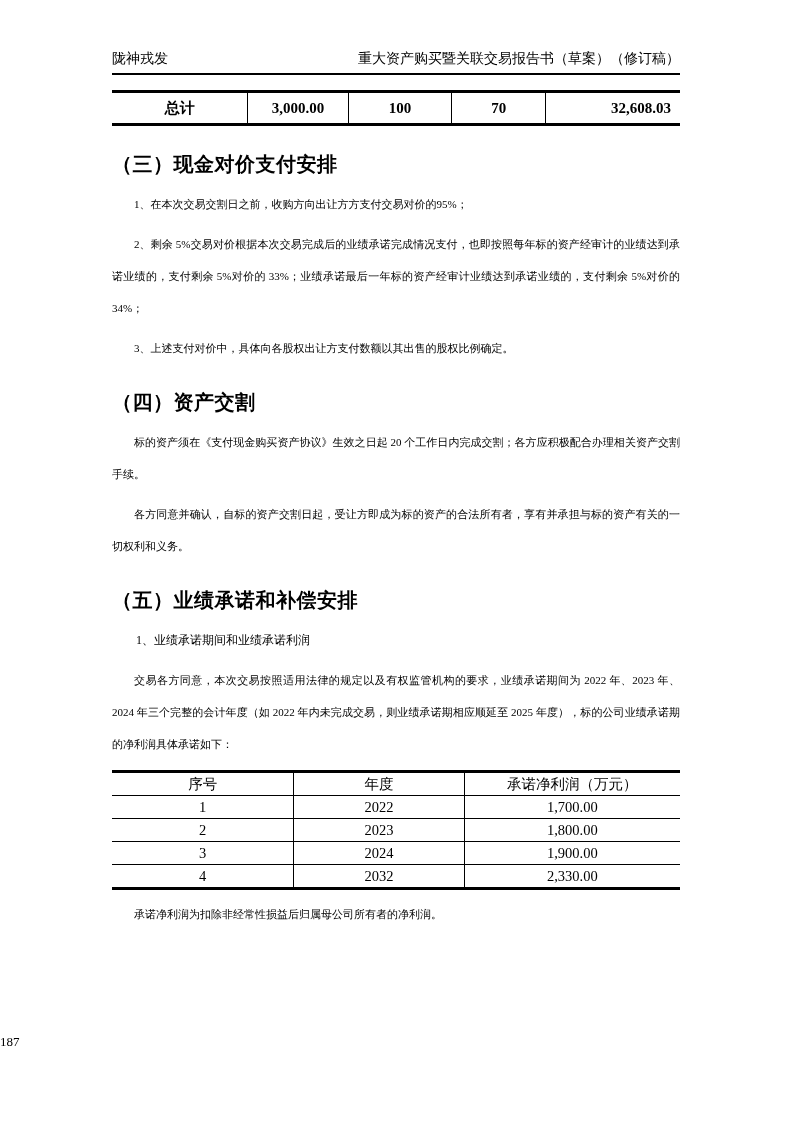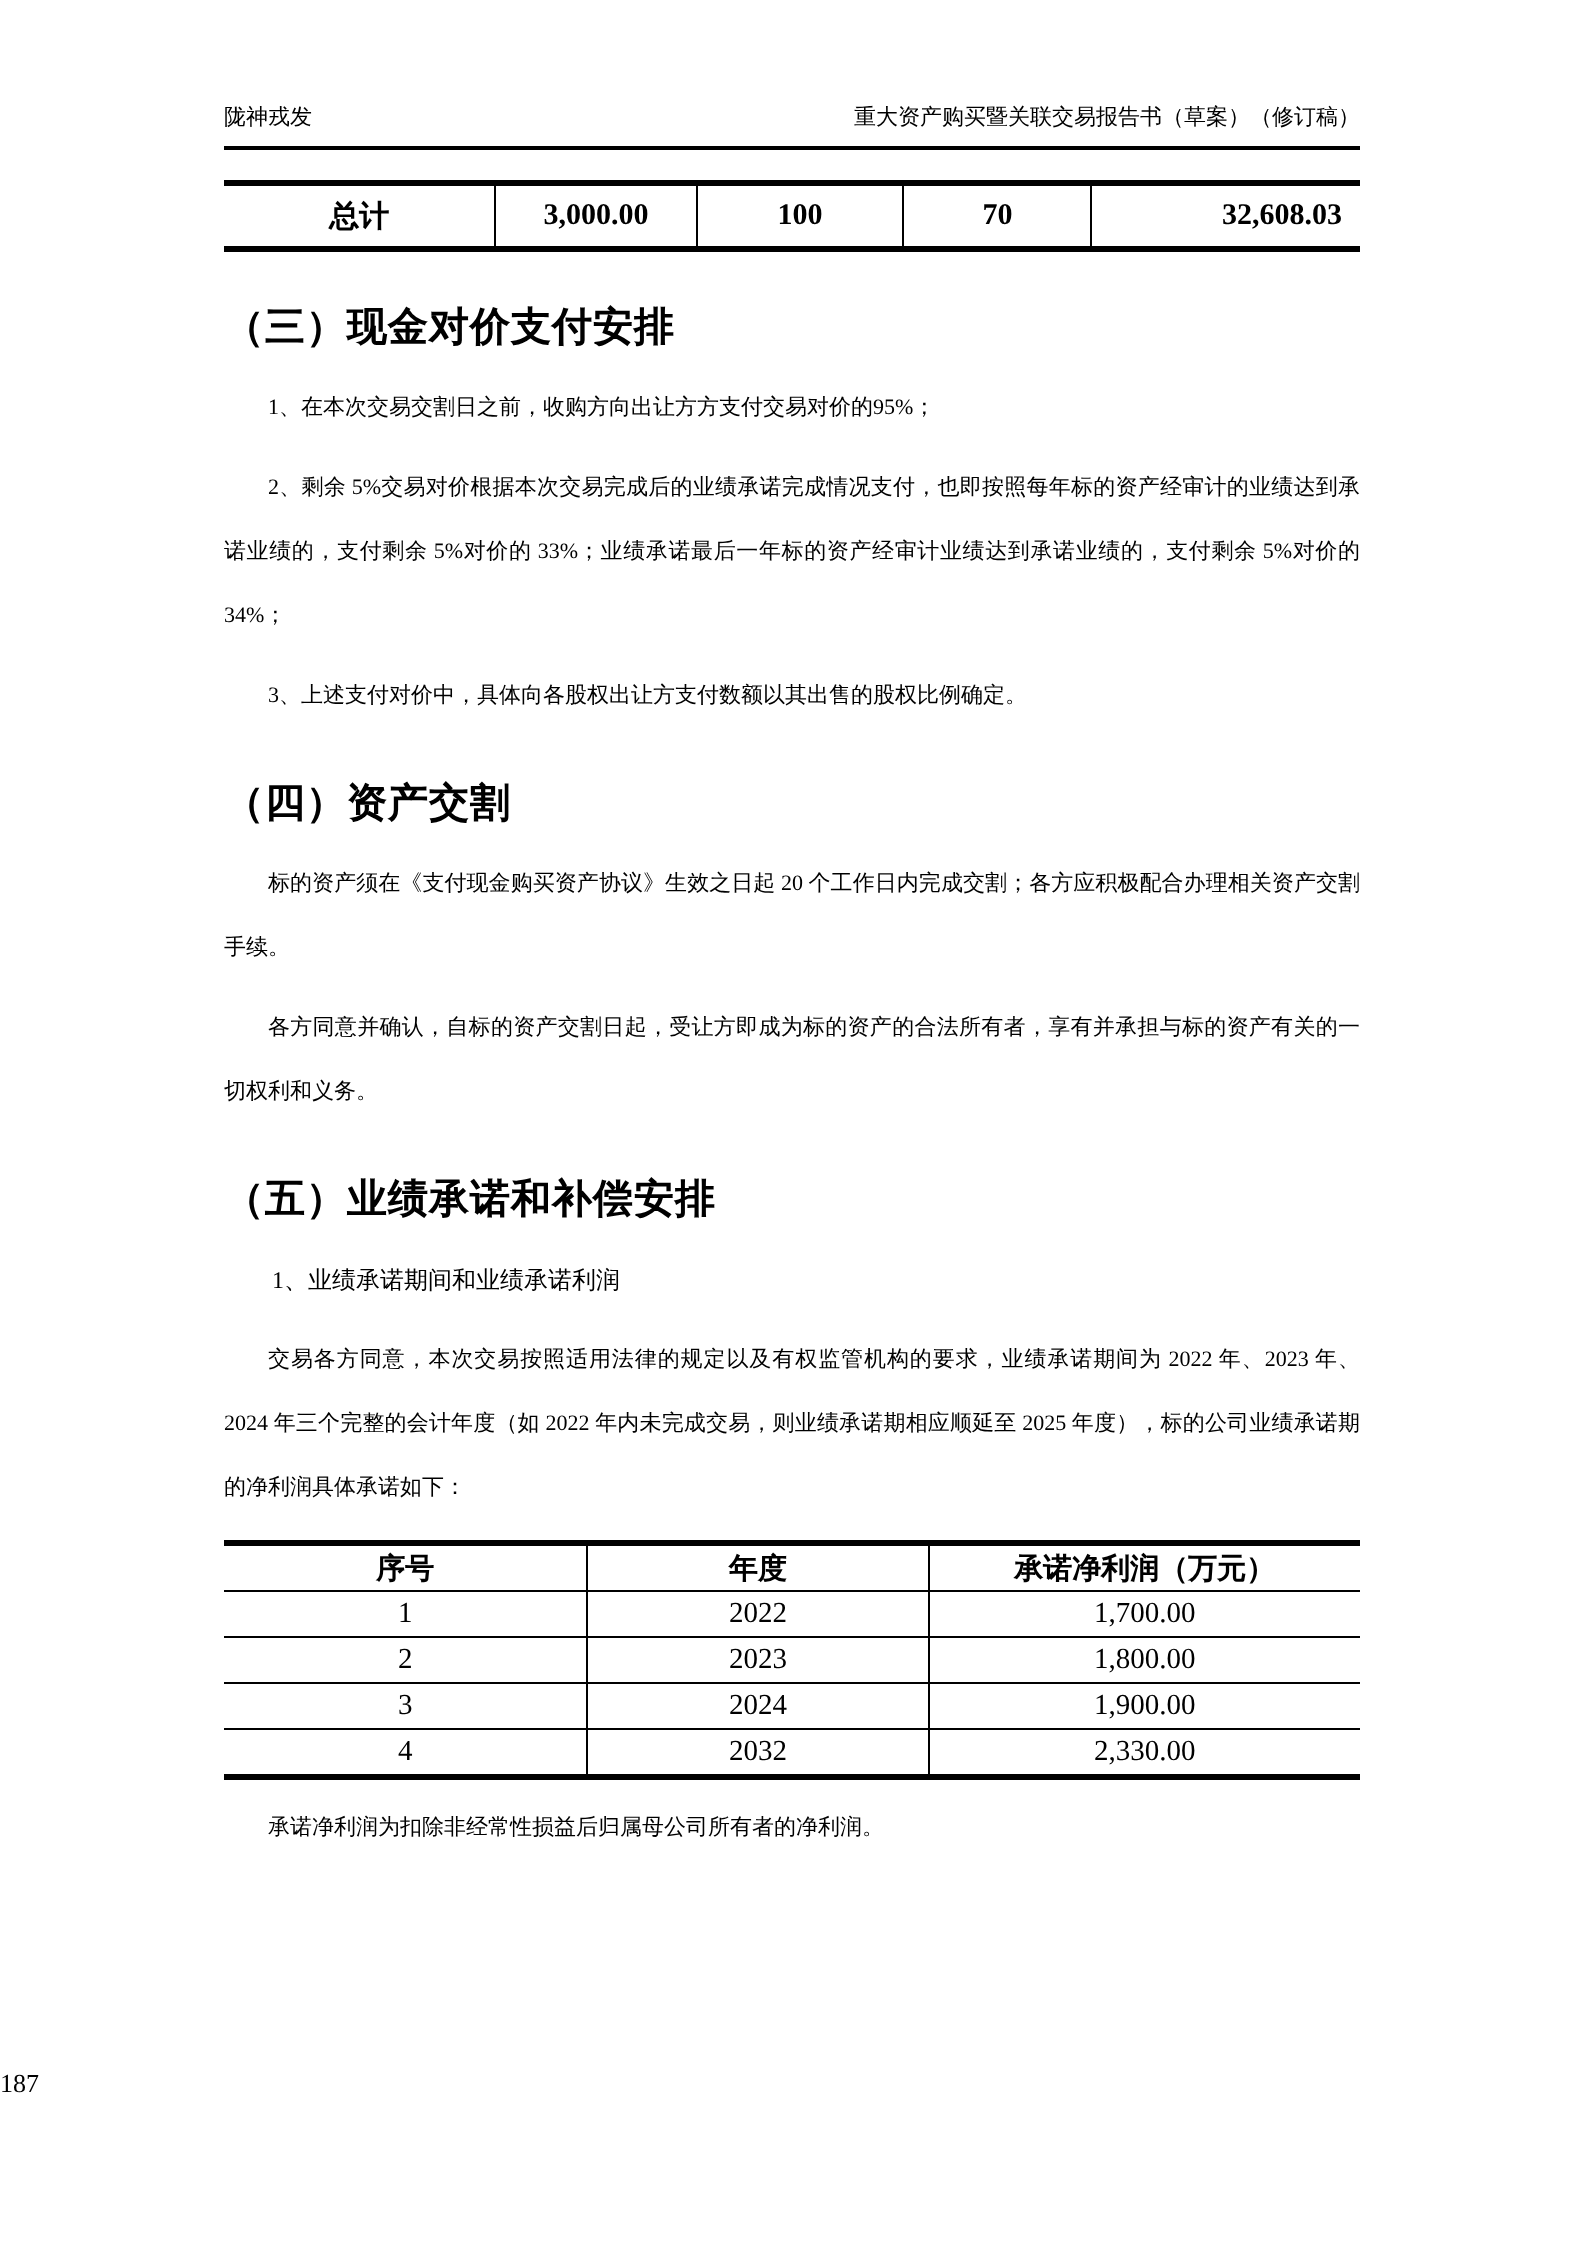--- a/index.html
+++ b/index.html
@@ -7,21 +7,21 @@
     width:793px; height:1122px; background:#ffffff; position:relative;
     margin:0 auto; overflow:hidden; color:#000;
     font-family:"Liberation Serif","DejaVu Serif",serif;
   }
   .content { position:absolute; left:112px; top:0; width:568px; }
 
   
   .doc-header {
     display:flex; justify-content:space-between; align-items:flex-end;
     margin-top:50px; padding-bottom:5px; border-bottom:2px solid #000;
-    font-size:11px; line-height:18px;
+    font-size:14px; line-height:18px;
   }
 
   
   .t1 {
     width:100%; border-collapse:collapse; table-layout:fixed;
     border-top:3px solid #000; border-bottom:3px solid #000;
     margin-top:15px; font-weight:bold; font-size:15px;
   }
   .t1 td { height:30px; text-align:center; vertical-align:middle; padding:0; }
   .t1 td + td { border-left:1.5px solid #000; }
@@ -45,21 +45,21 @@
   
   .t2 {
     width:100%; border-collapse:collapse; table-layout:fixed;
     border-top:3px solid #000; border-bottom:3px solid #000;
     margin-top:10px; font-size:14.5px;
   }
   .t2 th, .t2 td {
     height:22px; text-align:center; vertical-align:middle;
     border-bottom:1px solid #000; padding:0; font-weight:normal;
   }
-  .t2 th { font-weight:bold; }
+  .t2 th { font-weight:normal; }
   .t2 th + th, .t2 td + td { border-left:1px solid #000; }
   .t2 tr:last-child td { border-bottom:none; }
 
   .page-number {
     position:absolute; top:1034px; left:0; width:100%;
     text-align:left; font-size:13px;
   }
 </style>
 </head>
 <body>

